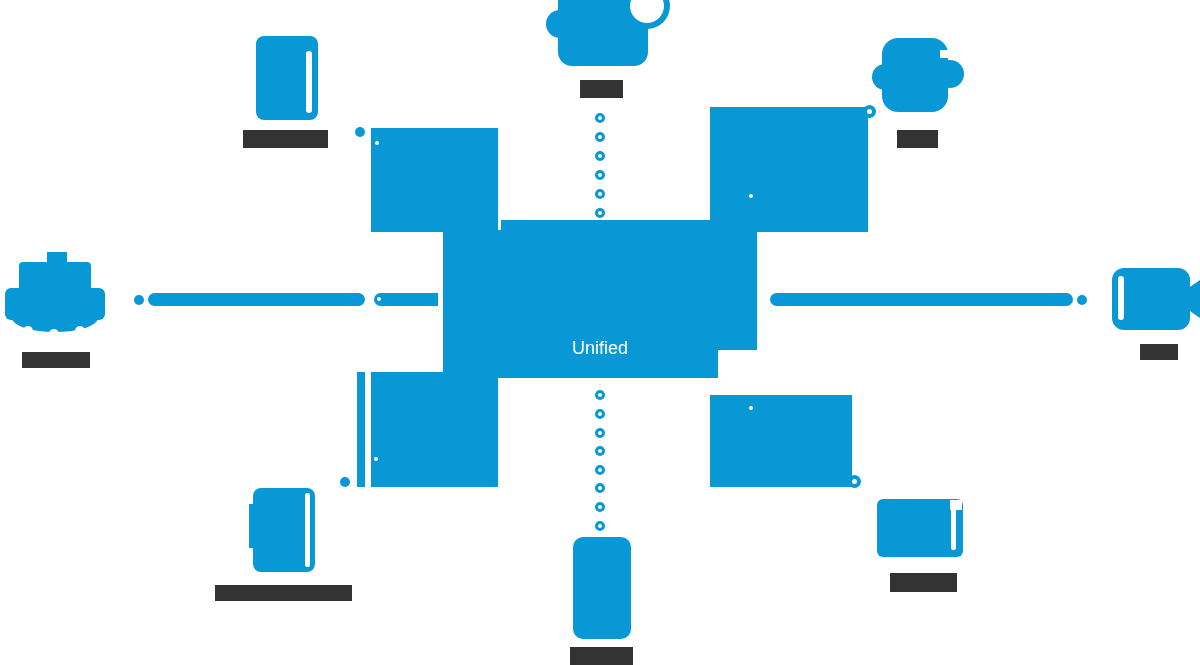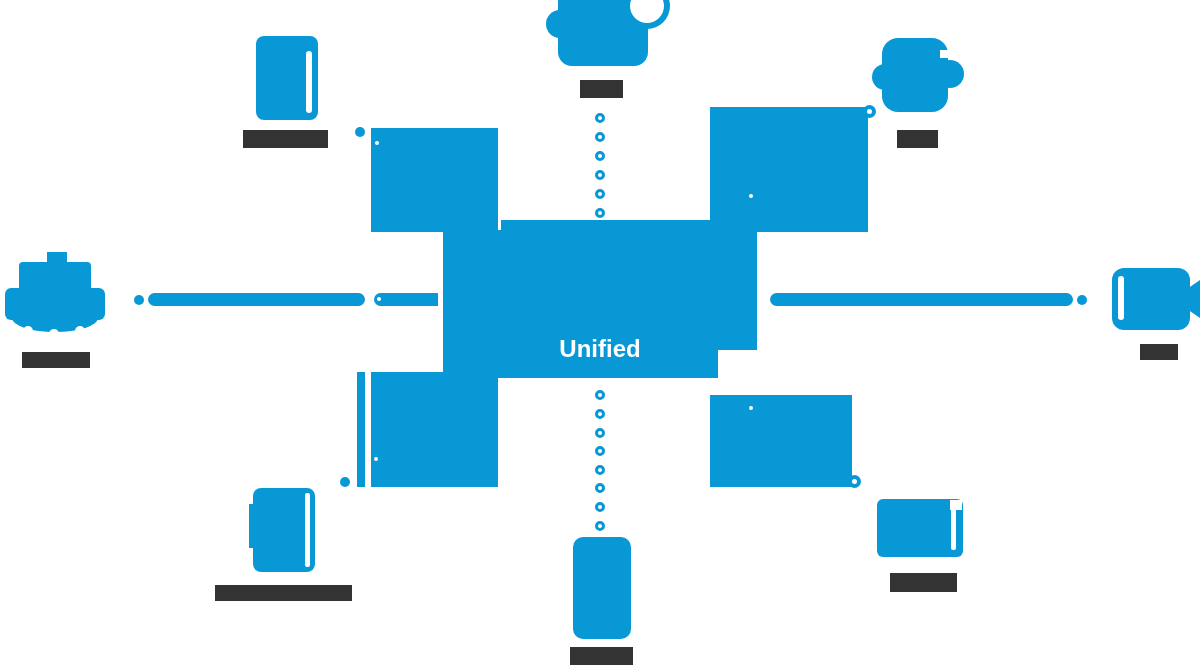--- a/index.html
+++ b/index.html
@@ -21,21 +21,21 @@
         border-radius:50%;box-sizing:border-box;background:var(--bg);}
   .ring-lg{width:13px;height:13px;border-width:4px;}
   .spec{position:absolute;width:4px;height:4px;border-radius:50%;background:var(--bg);}
 
   
   .hub-a{left:443px;top:230px;width:275px;height:148px;}
   .hub-b{left:501px;top:220px;width:256px;height:130px;}
   .hub-text{
     left:443px;top:225px;width:314px;height:140px;
     display:flex;flex-direction:column;align-items:center;justify-content:flex-end;
-    color:var(--text);font-size:24px;line-height:33px;font-weight:700;text-align:center;
+    color:var(--text);font-size:18px;line-height:33px;font-weight:400;text-align:center;
   }
 
   
   .arm-tl{left:371px;top:128px;width:127px;height:104px;}
   .arm-tr{left:710px;top:107px;width:158px;height:125px;}
   .arm-br{left:710px;top:395px;width:142px;height:92px;}
   .arm-bl{left:371px;top:372px;width:127px;height:115px;}
   .arm-bl-bar{left:357px;top:372px;width:8px;height:115px;}
 
   

